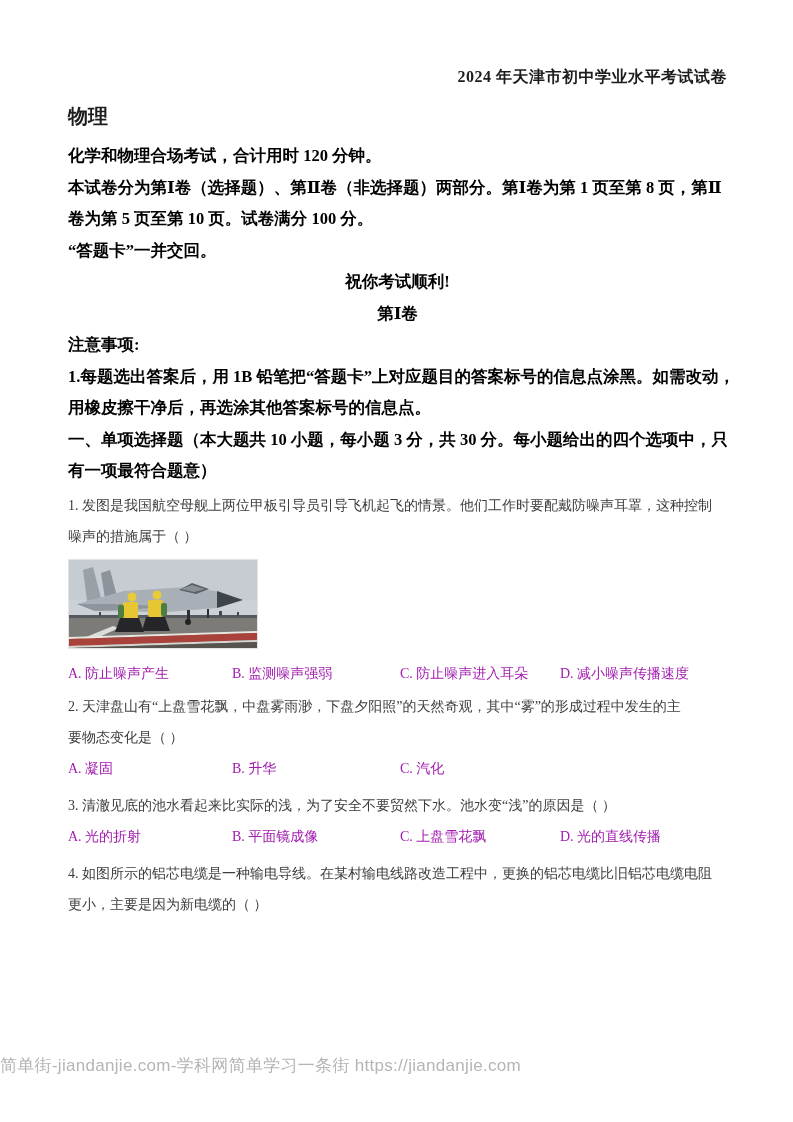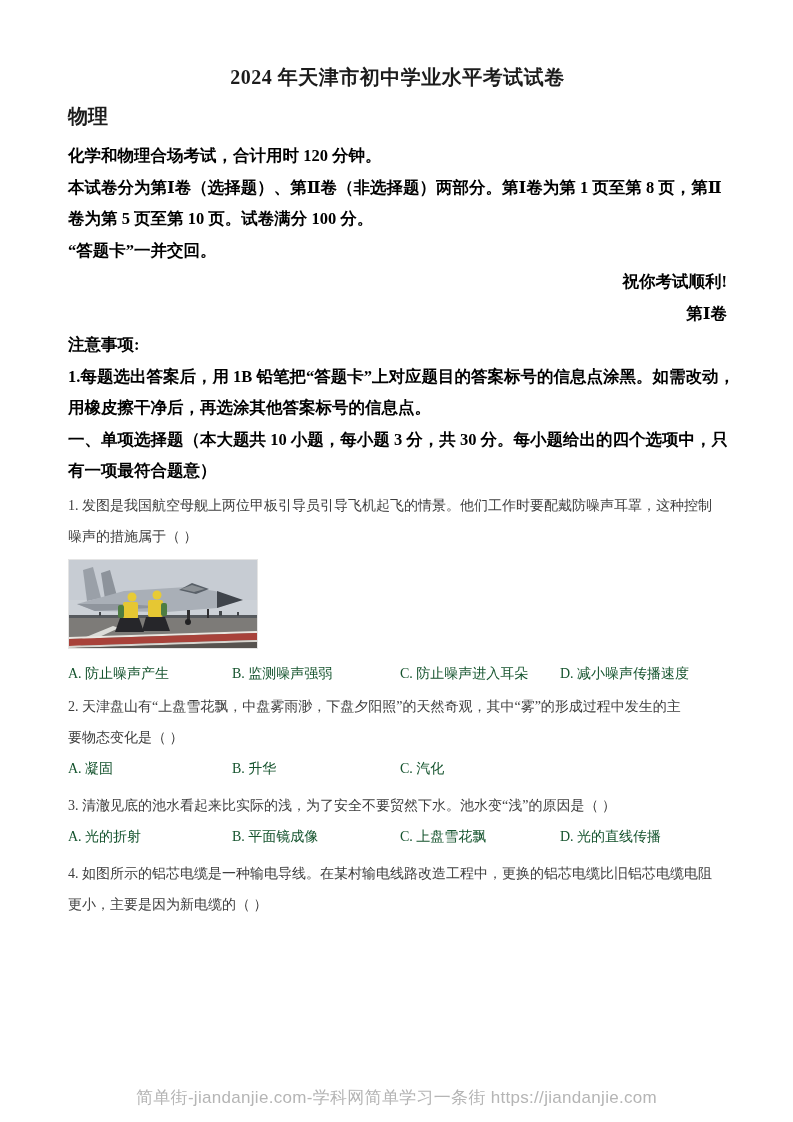--- a/index.html
+++ b/index.html
@@ -12,71 +12,70 @@
     color: #1c1c1c;
     overflow: hidden;
   }
   .content {
     position: absolute;
     left: 68px;
     right: 66px;
     top: 62px;
   }
   .title {
-    text-align: center;
-    font-size: 20px;
+    text-align: right;
+    font-size: 16px;
     font-weight: bold;
     line-height: 30px;
     margin: 0 0 10px 0;
     letter-spacing: 0.5px;
   }
   .subject {
     text-align: left;
     font-size: 20px;
     font-weight: bold;
     line-height: 28px;
     margin: 0 0 10px 0;
   }
   .bline {
     font-size: 16.5px;
     font-weight: bold;
     line-height: 31.5px;
     white-space: nowrap;
     color: #000000;
   }
-  .center { text-align: right; }
+  .center { text-align: center; }
   .qline {
     font-size: 14px;
     font-weight: normal;
     line-height: 31px;
     white-space: nowrap;
     color: #3d3d3d;
   }
   .opts {
     display: grid;
     grid-template-columns: 164px 168px 160px 1fr;
     font-size: 14px;
-    color: #14532d;
+    color: #a21caf;
     line-height: 31px;
     margin-bottom: 2px;
   }
   .photo {
     width: 188px;
     height: 88px;
     margin: 7px 0 9px 0;
     border: 1px solid #e4e4e4;
     box-sizing: content-box;
   }
   .photo svg { display: block; }
   .footer {
     position: absolute;
     left: 0;
     right: 0;
-    top: 1086px;
-    text-align: center;
+    top: 1054px;
     font-family: "Liberation Sans", "DejaVu Sans", sans-serif;
     font-size: 17px;
     color: #b5b5b5;
     letter-spacing: 0.3px;
   }
 </style>
 </head>
 <body>
 
 <div class="page">

